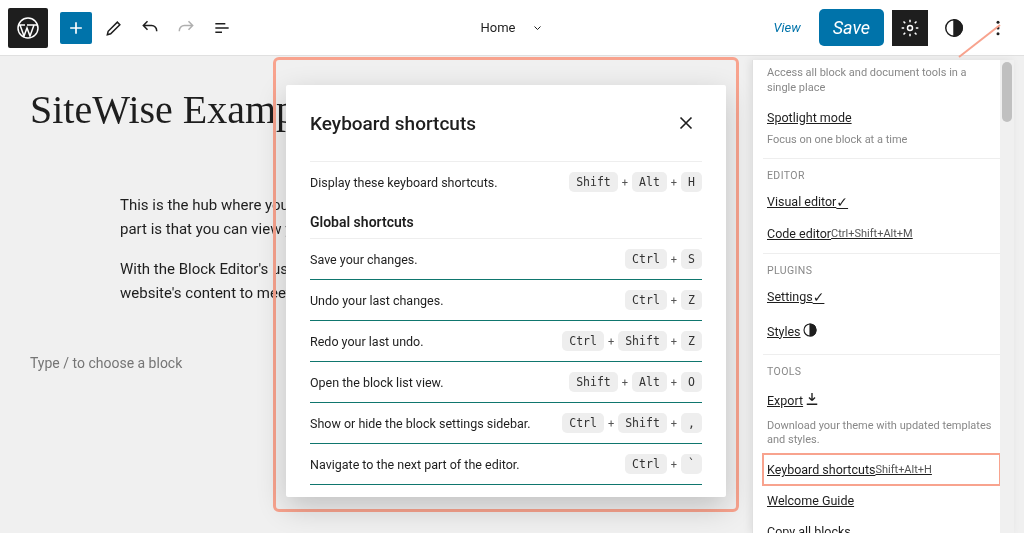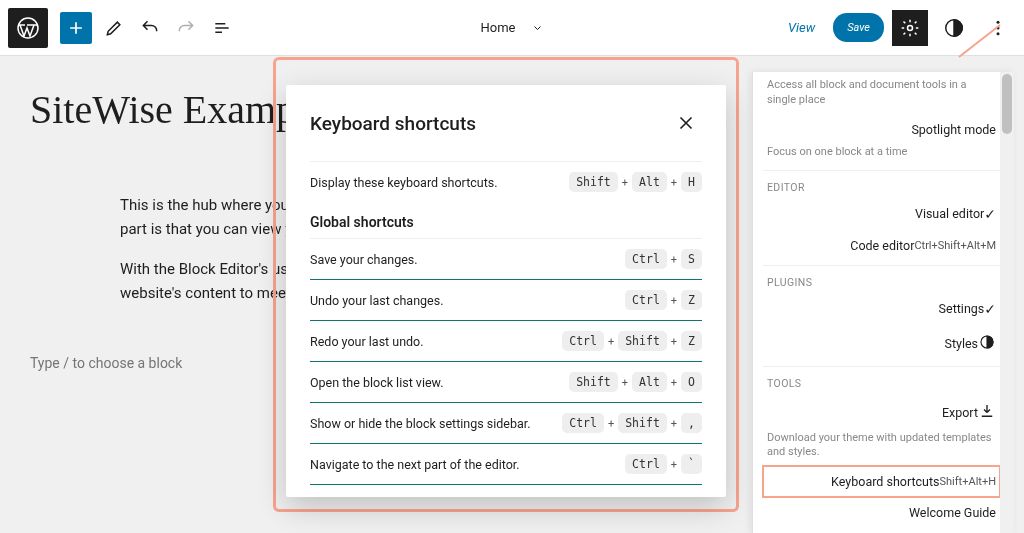--- a/index.html
+++ b/index.html
@@ -7,21 +7,21 @@
 
   .topbar { height: 56px; background: #fff; border-bottom: 1px solid #e0e0e0; display: flex; align-items: center; padding: 0 8px; position: relative; z-index: 5; }
   .wp-logo { width: 40px; height: 40px; background: #1e1e1e; border-radius: 2px; display: flex; align-items: center; justify-content: center; margin-right: 8px; }
   .wp-logo svg { width: 24px; height: 24px; }
   .tb-btn { width: 36px; height: 36px; display: flex; align-items: center; justify-content: center; border-radius: 2px; cursor: pointer; }
   .tb-btn.add { background: #0073aa; color: #fff; width: 32px; height: 32px; margin: 0 4px; }
   .tb-btn svg { width: 20px; height: 20px; }
   .center-title { position: absolute; left: 50%; transform: translateX(-50%); font-size: 13px; color: #1e1e1e; display: flex; align-items: center; gap: 16px; }
   .right-group { margin-left: auto; display: flex; align-items: center; gap: 8px; font-style: italic; }
   .view-link { color: #0073aa; font-size: 13px; padding: 6px 10px; cursor: pointer; }
-  .save-btn { background: #0073aa; color: #fff; padding: 8px 14px; font-size: 11px; border-radius: 14px; cursor: pointer; }
+  .save-btn { background: #0073aa; color: #fff; padding: 8px 14px; font-size: 18px; border-radius: 5px; cursor: pointer; }
   .settings-btn { background: #1e1e1e; color: #fff; width: 36px; height: 36px; display: flex; align-items: center; justify-content: center; cursor: pointer; }
   .styles-btn, .more-btn { width: 36px; height: 36px; display: flex; align-items: center; justify-content: center; cursor: pointer; }
 
   .canvas { position: absolute; top: 56px; left: 0; right: 0; bottom: 0; background: #f0f0f0; padding: 30px 0 0 30px; }
   .site-title { font-size: 40px; font-weight: 400; font-family: Georgia, serif; color: #1e1e1e; margin-bottom: 60px; }
   .body-text { font-size: 15px; color: #1e1e1e; line-height: 1.6; max-width: 560px; margin-left: 90px; margin-bottom: 16px; }
   .placeholder { color: #757575; font-size: 14px; margin-top: 50px; margin-left: 0; }
 
   .annot-box { position: absolute; top: 57px; left: 273px; width: 466px; height: 455px; border: 3px solid #f8a38e; border-radius: 6px; z-index: 20; pointer-events: none; }
   .annot-line { position: absolute; top: 24px; right: 24px; width: 52px; height: 2px; background: #f8a38e; transform: rotate(-38deg); transform-origin: right center; z-index: 40; }
@@ -30,25 +30,25 @@
   .modal-title { font-size: 19px; font-weight: 500; }
   .modal-close { width: 32px; height: 32px; display: flex; align-items: center; justify-content: center; cursor: pointer; }
   .modal-body { flex: 1; overflow-y: auto; padding: 0 24px 10px; }
   .sc-row { display: flex; align-items: center; justify-content: space-between; padding: 10px 0; border-top: 1px solid #0f766e; font-size: 12.5px; color: #1e1e1e; }
   .sc-row:first-child { border-top: 1px solid #eee; margin-top: 6px; }
   .section-label { font-size: 14px; font-weight: 600; margin: 12px 0 8px; }
   .keys { display: flex; gap: 4px; align-items: center; }
   kbd { background: #eee; border-radius: 5px; padding: 3px 7px; font-family: ui-monospace, monospace; font-size: 11.5px; color: #333; }
   .plus { font-size: 11px; color: #555; }
 
-  .dropdown { position: absolute; top: 72px; right: 10px; width: 262px; bottom: 0; background: #fff; box-shadow: -2px 0 8px rgba(0,0,0,0.08); border-left: 1px solid #e0e0e0; z-index: 50; overflow: hidden; }
+  .dropdown { position: absolute; top: 60px; right: 10px; width: 262px; bottom: 0; background: #fff; box-shadow: -2px 0 8px rgba(0,0,0,0.08); border-left: 1px solid #e0e0e0; z-index: 50; overflow: hidden; }
   .dd-scroll { position: absolute; right: 0; top: 0; bottom: 0; width: 14px; background: #f0f0f0; }
   .dd-thumb { position: absolute; right: 2px; top: 2px; width: 10px; height: 60px; background: #c0c0c0; border-radius: 5px; }
   .dd-inner { padding: 6px 14px 6px 10px; }
-  .dd-item { padding: 8px 4px; font-size: 12.5px; color: #1e1e1e; cursor: pointer; display: flex; align-items: center; justify-content: flex-end; }
+  .dd-item { padding: 8px 4px; font-size: 12.5px; color: #1e1e1e; cursor: pointer; display: flex; align-items: center; justify-content: flex-start; text-decoration: underline; }
   .dd-item.highlighted { background: #fff; outline: 2px solid #f8a38e; outline-offset: -1px; }
   .dd-desc { font-size: 11px; color: #888; line-height: 1.35; padding: 0 4px 6px; }
   .dd-sep { font-size: 10.5px; color: #888; text-transform: uppercase; letter-spacing: 0.4px; padding: 10px 4px 4px; border-top: 1px solid #eee; margin-top: 4px; }
   .dd-short { font-size: 11px; color: #555; }
   .check { font-size: 14px; }
   .ext-icon svg, .dl-icon svg, .hc-icon svg { width: 18px; height: 18px; }
 </style>
 </head>
 <body>
 

